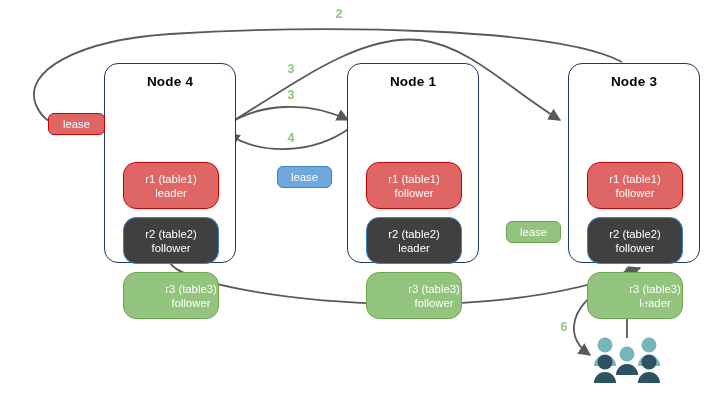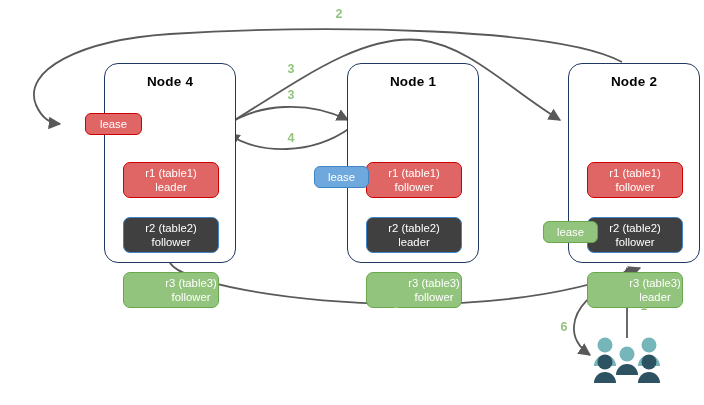--- a/index.html
+++ b/index.html
@@ -43,22 +43,22 @@
     text-align: center;
     font-size: 13.5px;
     font-weight: bold;
     color: #000000;
     letter-spacing: 0.2px;
   }
   .replica {
     position: absolute;
     left: 18px;
     width: 96px;
-    height: 36px;
-    border-radius: 7px;
+    height: 47px;
+    border-radius: 13px;
     box-sizing: border-box;
     display: flex;
     flex-direction: column;
     align-items: center;
     justify-content: center;
     color: #ffffff;
     font-size: 11.3px;
     line-height: 14px;
     text-align: left;
   }
@@ -69,21 +69,20 @@
   .lease {
     position: absolute;
     height: 22px;
     border-radius: 6px;
     box-sizing: border-box;
     display: flex;
     align-items: center;
     justify-content: center;
     color: #ffffff;
     font-size: 11.3px;
-    margin-left: 37px;
   }
   .lease-red   { background: #e06666; border: 1.6px solid #cc0000; }
   .lease-blue  { background: #6fa8dc; border: 1.6px solid #3d85c6; }
   .lease-green { background: #93c47d; border: 1.6px solid #6aa84f; }
   .step-label {
     position: absolute;
     font-size: 12.5px;
     font-weight: bold;
     color: #93c47d;
     text-align: center;
@@ -152,21 +151,21 @@
       <span class="ln">r2 (table2)</span>
       <span class="ln">leader</span>
     </div>
     <div class="replica rep-green" style="top:208px;">
       <span class="ln">r3 (table3)</span>
       <span class="ln">follower</span>
     </div>
   </div>
 
   <div class="node-box" style="left:568px; top:63px; width:132px; height:200px;">
-    <div class="node-title">Node 2</div>
+    <div class="node-title">Node 3</div>
 
     <div class="replica rep-red" style="top:98px;">
       <span class="ln">r1 (table1)</span>
       <span class="ln">follower</span>
     </div>
     <div class="replica rep-blue" style="top:153px;">
       <span class="ln">r2 (table2)</span>
       <span class="ln">follower</span>
     </div>
     <div class="replica rep-green" style="top:208px;">

